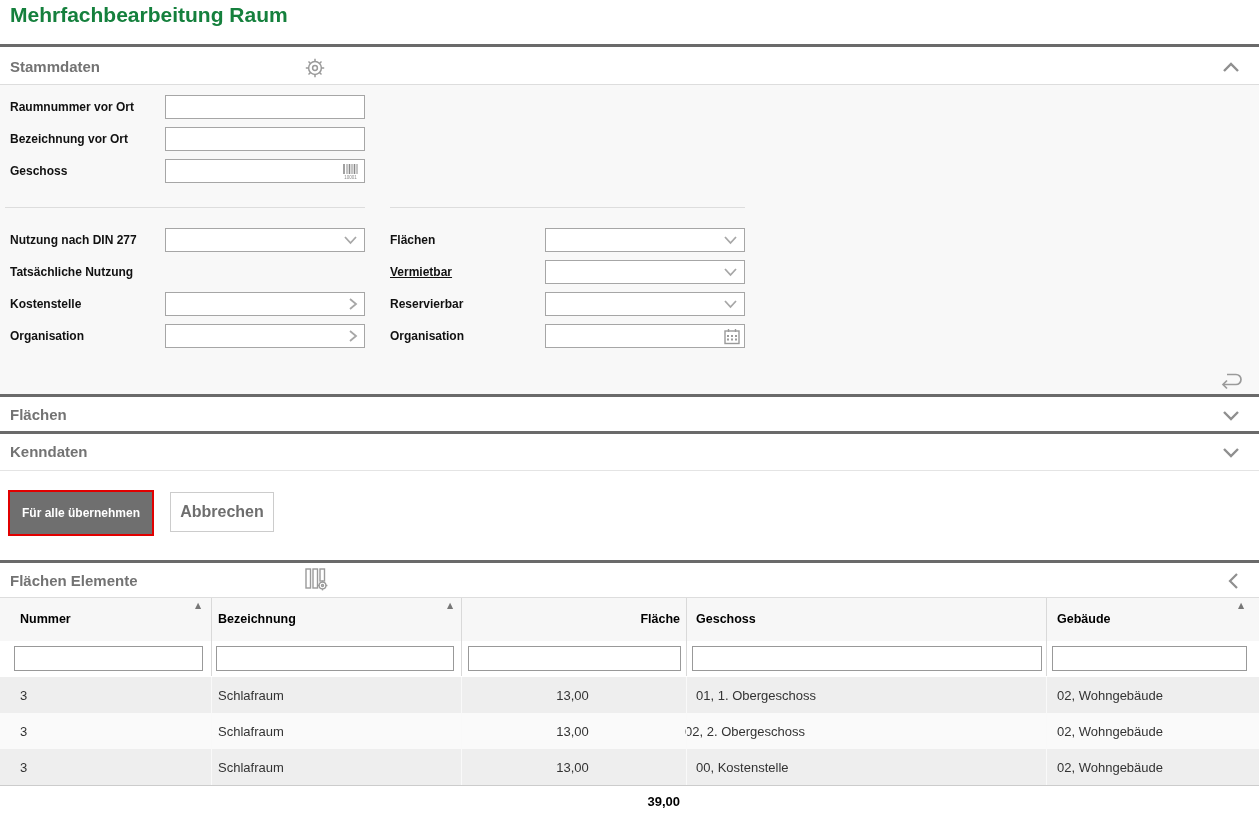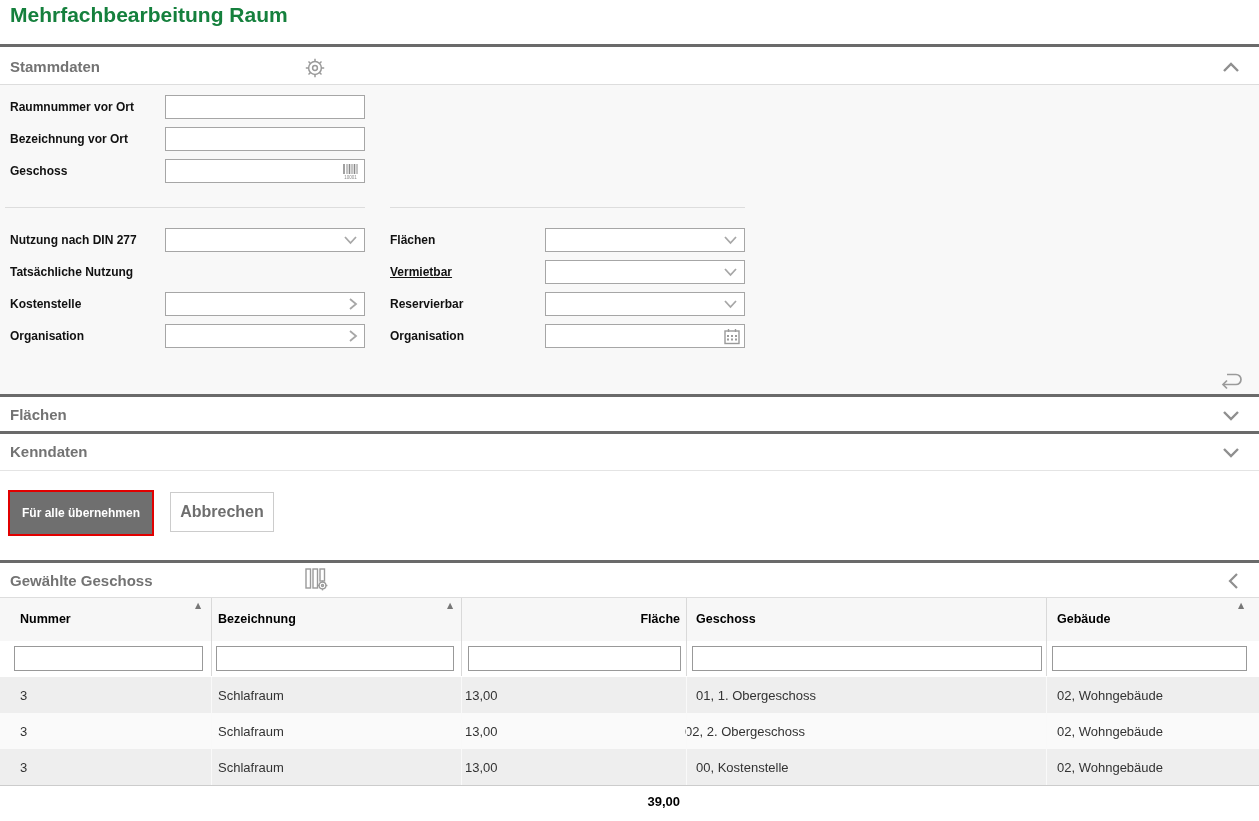--- a/index.html
+++ b/index.html
@@ -34,21 +34,21 @@
   .th-text { font-size:12.5px; font-weight:bold; color:#000; white-space:nowrap; }
   .colsep  { position:absolute; width:1px; background:#d9d9d9; }
   .rowsep  { position:absolute; width:1px; background:#f9f9f9; }
   .sort-ic { font-family:"DejaVu Sans", sans-serif; font-size:8px; color:#777; cursor:pointer; }
 
   .finput { position:absolute; height:25px; background:#fff; border:1px solid #999;
             font-family:"Liberation Sans", sans-serif; font-size:12px; padding:0 5px; }
 
   .trow  { position:absolute; left:0; width:1259px; height:36px; }
   .cell  { position:absolute; top:11px; font-size:13px; color:#333; white-space:nowrap; }
-  .cell-num { text-align:left; }
+  .cell-num { text-align:center; }
   .sum-text { font-size:13px; font-weight:bold; color:#000; }
   svg { display:block; }
 </style>
 </head>
 <body>
 
 <div class="app">
 
   <div class="abs page-title" style="left:10px; top:3px;">Mehrfachbearbeitung Raum</div>
 
@@ -206,21 +206,21 @@
     <svg width="20" height="14" viewBox="0 0 20 14" fill="none" stroke="#8f8f8f" stroke-width="2.4">
         <polyline points="3,3 10,10 17,3"></polyline>
       </svg>
   </div>
   <div class="abs lite-rule" style="left:0; top:470px; width:1259px; background:#e4e4e4;"></div>
 
   <button class="btn-primary" style="left:8px; top:490px; width:146px; height:46px;">Für alle übernehmen</button>
   <button class="btn-plain" style="left:170px; top:492px; width:104px; height:40px;">Abbrechen</button>
 
   <div class="abs dark-rule" style="left:0; top:560px;"></div>
-  <div class="abs sec-title" style="left:10px; top:572px;">Gewählte Geschoss</div>
+  <div class="abs sec-title" style="left:10px; top:572px;">Flächen Elemente</div>
 
   <div class="abs" style="left:303px; top:566px; cursor:pointer;">
     <svg width="27" height="27" viewBox="0 0 27 27" fill="none" stroke="#9a9a9a" stroke-width="1.4">
       <rect x="3" y="3" width="4.5" height="19"></rect>
       <rect x="10" y="3" width="4.5" height="19"></rect>
       <rect x="17" y="3" width="4.5" height="12"></rect>
       <circle cx="19.5" cy="19.5" r="3.4"></circle>
       <circle cx="19.5" cy="19.5" r="1"></circle>
       <line x1="19.5" y1="16.1" x2="19.5" y2="14.6"></line>
         <line x1="19.5" y1="22.9" x2="19.5" y2="24.4"></line>

